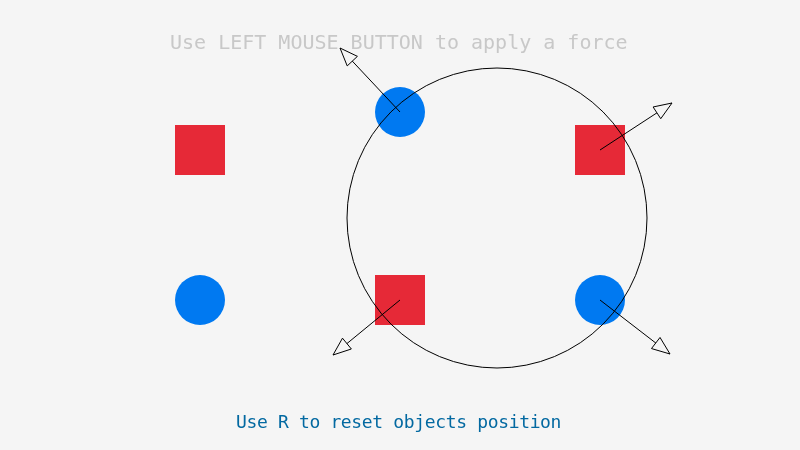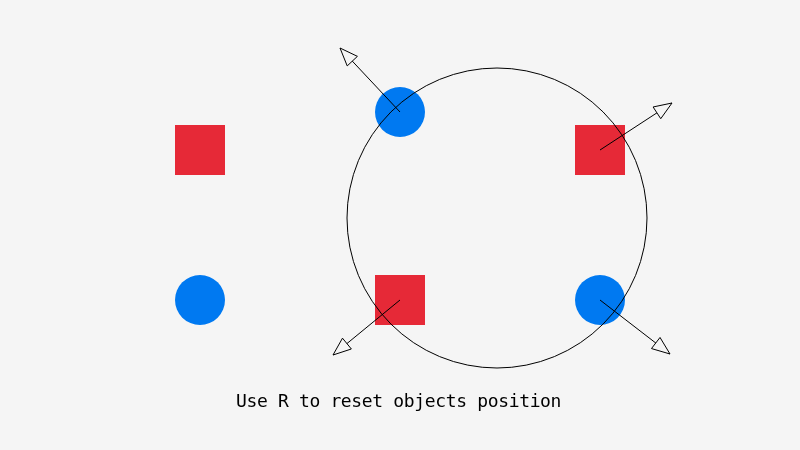--- a/index.html
+++ b/index.html
@@ -55,14 +55,15 @@
       <circle cx="497" cy="218" r="150" fill="none" stroke="#000000" stroke-width="1"></circle>
       <line x1="400" y1="112" x2="340" y2="48" stroke="#000000" stroke-width="1"></line>
       <polygon points="340,48 357.41770074884454,56.344081772352226 347.2041798908834,65.91925757669084" fill="#f5f5f5" stroke="#000000" stroke-width="1"></polygon>
       <line x1="600" y1="150" x2="672" y2="103" stroke="#000000" stroke-width="1"></line>
       <polygon points="672,103 660.7535327999136,118.70085906940704 653.1008177868249,106.97755096424979" fill="#f5f5f5" stroke="#000000" stroke-width="1"></polygon>
       <line x1="400" y1="300" x2="333" y2="355" stroke="#000000" stroke-width="1"></line>
       <polygon points="333,355 342.47125570284993,338.16862110784643 351.3541630002853,348.98961727017684" fill="#f5f5f5" stroke="#000000" stroke-width="1"></polygon>
       <line x1="600" y1="300" x2="670" y2="354" stroke="#000000" stroke-width="1"></line>
       <polygon points="670,354 651.4722952198148,348.54801361169154 660.0235435799003,337.4630620338029" fill="#f5f5f5" stroke="#000000" stroke-width="1"></polygon>
     </svg>
-  <div class="instruction instruction-bottom" style="color: #000000;">Use R to reset objects position</div>
+  <div class="instruction instruction-top" style="color: rgb(200, 200, 200);">Use LEFT MOUSE BUTTON to apply a force</div>
+  <div class="instruction instruction-bottom" style="color: #0369a1; margin-top: 21px;">Use R to reset objects position</div>
 </div>
 
 </body></html>

